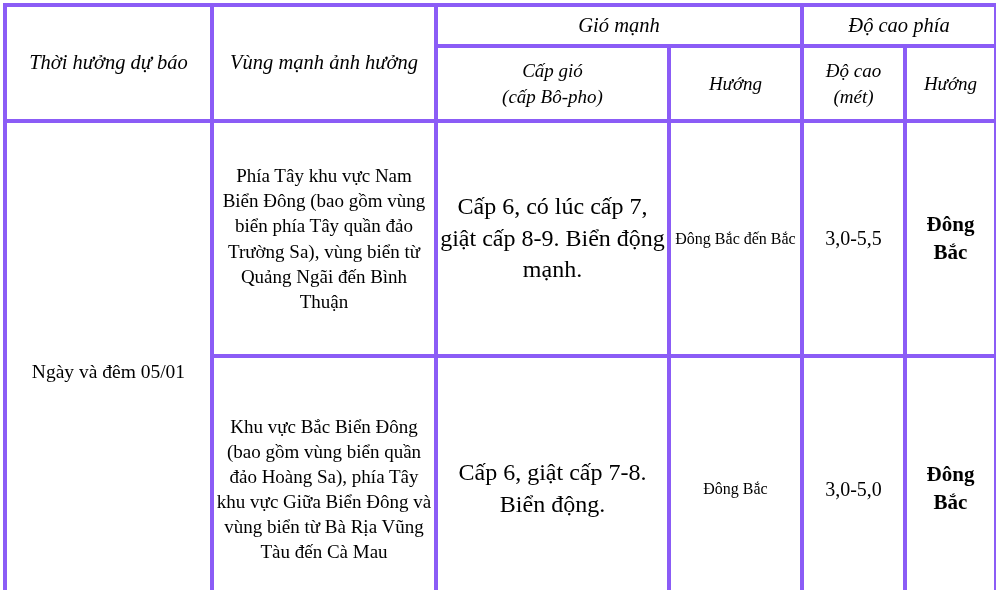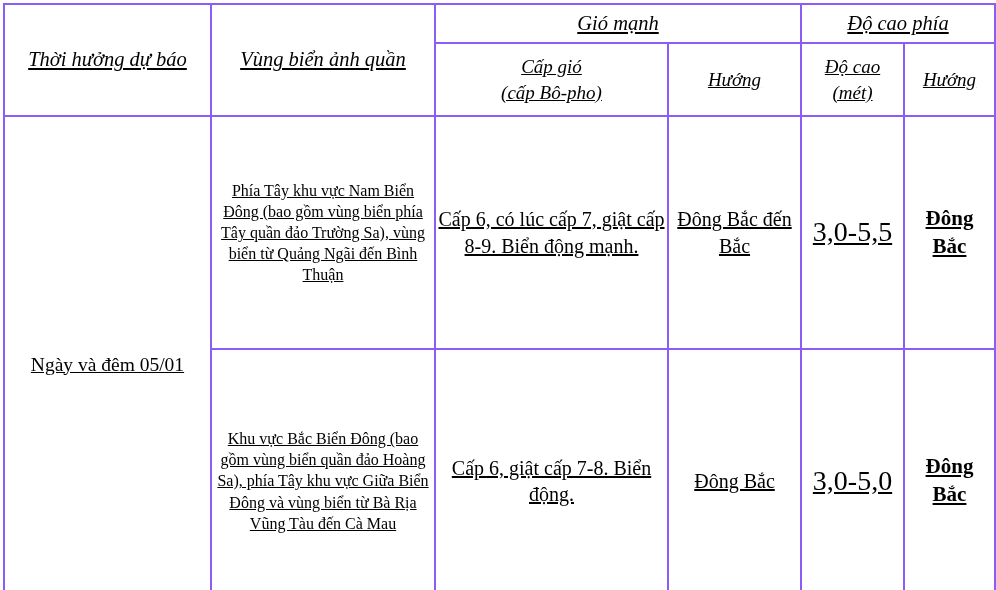--- a/index.html
+++ b/index.html
@@ -24,58 +24,57 @@
 
   table.forecast {
     border-collapse: collapse;
     table-layout: fixed;
     width: 991px;
     margin: 3px 0 0 3px;
     background: #ffffff;
   }
 
   table.forecast td {
-    border: 2px solid #8b5cf6;
+    border: 4px solid #8b5cf6;
     padding: 2px 2px;
     vertical-align: middle;
     text-align: center;
     line-height: 1.32;
-    text-decoration: underline;
   }
 
   
   .hdr {
     font-style: italic;
     font-size: 20.5px;
     font-family: "Liberation Serif", "DejaVu Serif", serif;
   }
   .hdr-small {
     font-style: italic;
     font-size: 19px;
   }
 
   
   .cell-time {
     font-size: 19.5px;
     white-space: nowrap;
   }
   .cell-region {
+    font-size: 19px;
+    line-height: 1.42;
+  }
+  .cell-wind {
+    font-size: 24px;
+    line-height: 1.42;
+  }
+  .cell-dir {
     font-size: 16px;
     line-height: 1.42;
   }
-  .cell-wind {
+  .cell-height {
     font-size: 20px;
-    line-height: 1.42;
-  }
-  .cell-dir {
-    font-size: 20px;
-    line-height: 1.42;
-  }
-  .cell-height {
-    font-size: 28px;
     white-space: nowrap;
   }
   .cell-wave-dir {
     font-size: 21px;
     font-weight: 600;
     line-height: 1.38;
   }
 
   
   col.c-time   { width: 207px; }
@@ -101,21 +100,21 @@
       <col class="c-region">
       <col class="c-level">
       <col class="c-winddir">
       <col class="c-wheight">
       <col class="c-wavedir">
     </colgroup>
     <tbody>
 
       <tr class="row-head-top">
         <td class="hdr" rowspan="2">Thời hưởng dự báo</td>
-        <td class="hdr" rowspan="2">Vùng biển ảnh quần</td>
+        <td class="hdr" rowspan="2">Vùng mạnh ảnh hưởng</td>
         <td class="hdr" colspan="2">Gió mạnh</td>
         <td class="hdr" colspan="2">Độ cao phía</td>
       </tr>
 
       <tr class="row-head-sub">
         <td class="hdr-small">
           <div>Cấp gió</div>
           <div>(cấp Bô-pho)</div>
         </td>
         <td class="hdr-small">Hướng</td>

